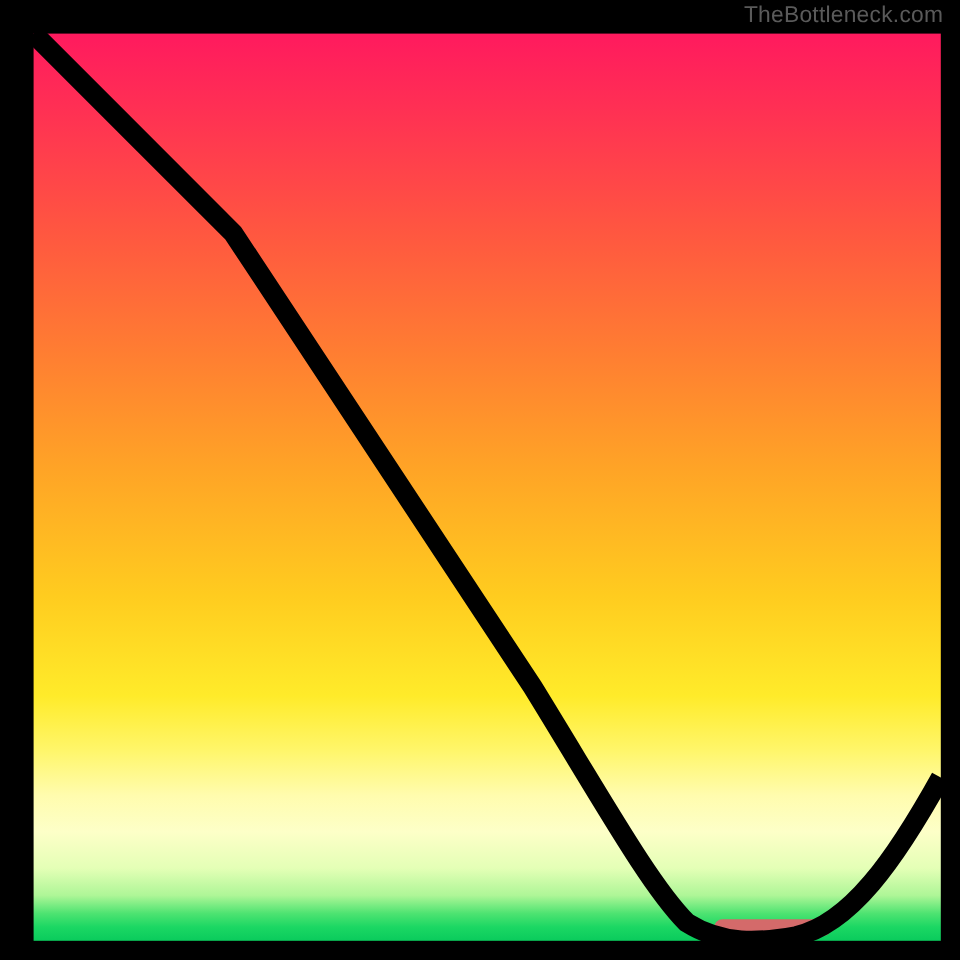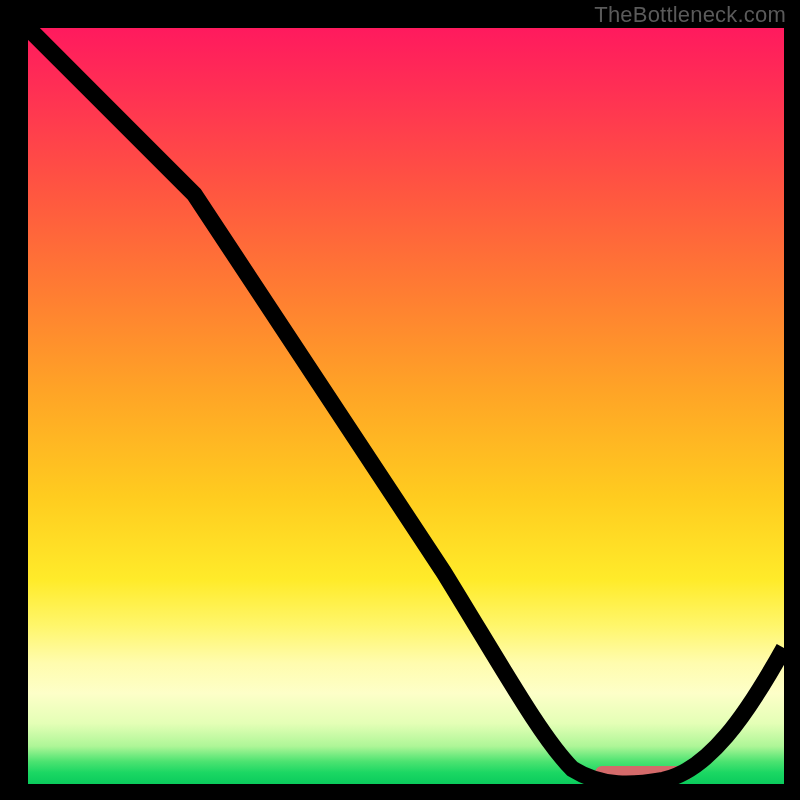--- a/index.html
+++ b/index.html
@@ -12,21 +12,21 @@
   }
   .wrap {
     position: absolute;
     inset: 0;
   }
   .watermark {
     position: absolute;
     top: 2px;
     right: 14px;
     color: #5a5a5a;
-    font-size: 22px;
+    font-size: 19px;
     font-weight: 400;
     letter-spacing: 0.2px;
   }
   .plot {
     position: absolute;
     left: 28px;
     top: 28px;
     width: 756px;
     height: 756px;
   }

